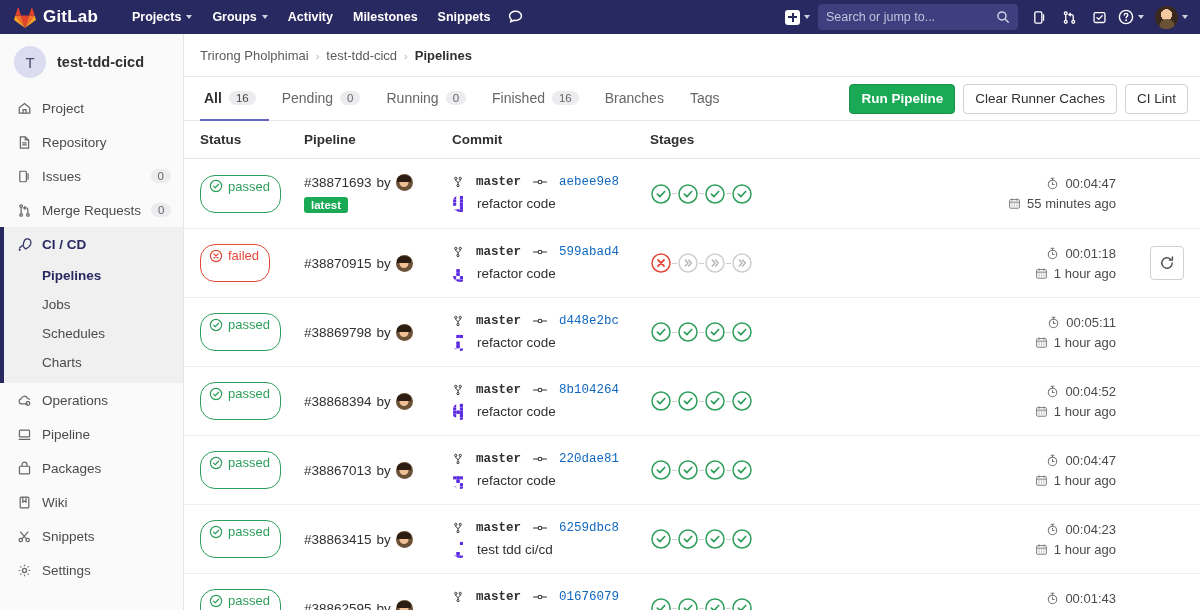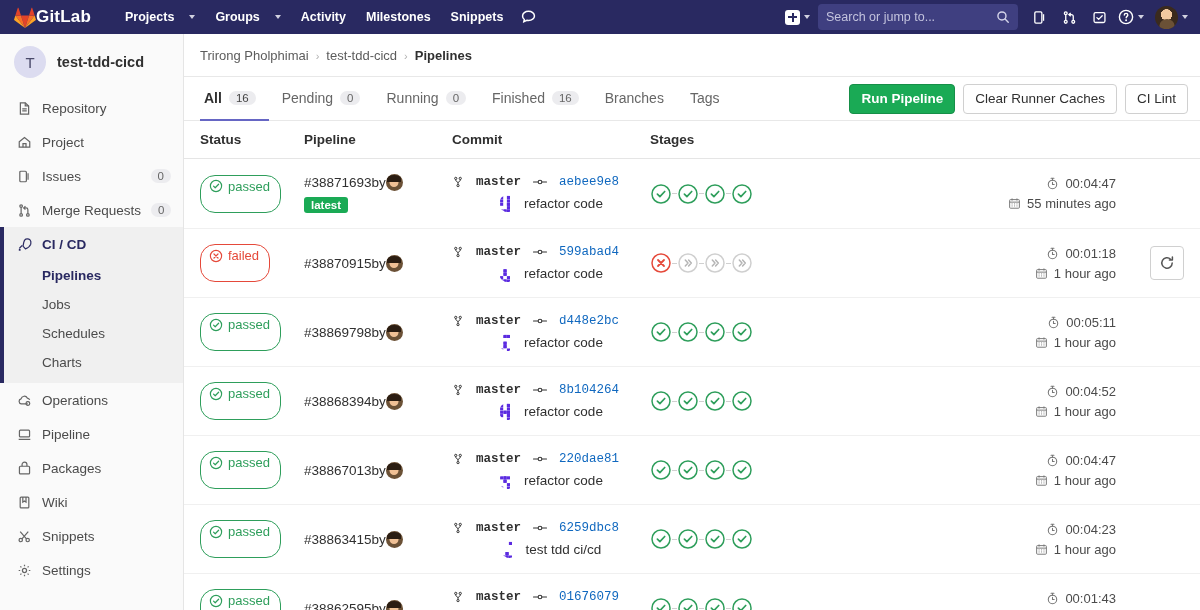--- a/index.html
+++ b/index.html
@@ -15,28 +15,28 @@
 
   
   .topnav {
     height: 34px; width: 1200px;
     background: #292961;
     display: flex; align-items: center;
     padding: 0 10px 0 14px;
     position: relative;
     color: #fff;
   }
-  .gl-logo { display: flex; align-items: center; margin-right: 24px; }
+  .gl-logo { display: flex; align-items: center; gap: 7px; margin-right: 24px; }
   .gl-logo-mark { width: 22px; height: 21px; display: block; }
   .gl-logo-text { font-size: 17px; font-weight: bold; letter-spacing: .2px; color: #fff; }
   .topnav-links { display: flex; align-items: center; gap: 0; }
   .topnav-link {
     color: #fff; font-size: 12.5px; font-weight: bold;
     padding: 6px 10px; border-radius: 3px; cursor: pointer;
-    display: flex; align-items: center; gap: 15px; white-space: nowrap;
+    display: flex; align-items: center; gap: 5px; white-space: nowrap;
   }
   .caret-down { width: 0; height: 0; border-left: 3.5px solid transparent; border-right: 3.5px solid transparent; border-top: 4px solid #d1d1e0; display: inline-block; }
   .topnav-right { position: absolute; right: 8px; display: flex; align-items: center; gap: 0; }
   .nav-icon-btn {
     width: 30px; height: 26px; display: flex; align-items: center; justify-content: center;
     color: #fff; cursor: pointer; border-radius: 3px;
   }
   .plus-btn { display: flex; align-items: center; gap: 4px; padding: 0 6px 0 4px; height: 26px; cursor: pointer; border-radius: 3px; }
   .plus-sq {
     width: 15px; height: 15px; background: #fff; border-radius: 3px;
@@ -173,21 +173,21 @@
 
   .badge-status {
     display: inline-flex; align-items: center; gap: 5px;
     border-radius: 15px; padding: 3px 10px 18px 8px;
     font-size: 13px; border: 1px solid; background: #fff; cursor: pointer;
   }
   .badge-status.passed { color: #2e9e5b; border-color: #2e9e5b; }
   .badge-status.failed { color: #e5493a; border-color: #e5493a; }
   .st-ico { width: 14px; height: 14px; flex: 0 0 14px; }
 
-  .pl-line1 { display: flex; align-items: center; font-size: 13.5px; color: #303030; }
+  .pl-line1 { display: flex; align-items: center; gap: 5px; font-size: 13.5px; color: #303030; }
   .pl-id { color: #303030; cursor: pointer; font-weight: normal; }
   .pl-by { color: #303030; }
   .mini-av {
     width: 17px; height: 17px; border-radius: 50%; overflow: hidden; flex: 0 0 17px;
     background: #6b5136; position: relative;
   }
   .mini-av::before {
     content:''; position:absolute; left:50%; top:24%; width:9px; height:9px;
     transform:translateX(-50%); background:#f0c095; border-radius:50%;
   }
@@ -197,21 +197,21 @@
   }
   .latest-badge {
     display: inline-block; margin-top: 6px;
     background: #1aaa55; color: #fff; font-size: 11.5px; font-weight: bold;
     border-radius: 3px; padding: 2px 7px;
   }
 
   .cm-line1 { display: flex; align-items: center; gap: 12px; font-size: 13px; }
   .cm-branch { font-family: "Liberation Mono", monospace; font-weight: bold; color: #303030; font-size: 12.5px; }
   .cm-sha { font-family: "Liberation Mono", monospace; color: #1068bf; font-size: 12.5px; cursor: pointer; }
-  .cm-line2 { display: flex; align-items: center; gap: 8px; margin-top: 6px; font-size: 13.5px; color: #303030; justify-content: center; }
+  .cm-line2 { display: flex; align-items: center; gap: 8px; margin-top: 6px; font-size: 13.5px; color: #303030; }
   .identicon {
     width: 17px; height: 17px; flex: 0 0 17px; border-radius: 50%;
     background: #fff; overflow: hidden;
   }
   .cm-title { cursor: pointer; }
 
   .stages { display: flex; align-items: center; }
   .stage-dot { width: 22px; height: 22px; flex: 0 0 22px; cursor: pointer; }
   .stage-link { width: 5px; height: 1px; background: #d0d0d0; flex: 0 0 5px; }
 
@@ -320,36 +320,36 @@
 
   <div class="sidebar">
     <div class="proj-head">
       <div class="proj-avatar">T</div>
       <div class="proj-name">test-tdd-cicd</div>
     </div>
 
     <div class="nav-item">
       <span class="ico">
         <svg width="15" height="15" viewBox="0 0 16 16" fill="none" stroke="currentColor" stroke-width="1.3">
+          <path d="M2.4 7.2 8 2.6l5.6 4.6V13H2.4z"></path>
+            <path d="M6.4 13V9.3h3.2V13"></path>
+        </svg>
+      </span>
+      <span class="lbl">Project</span>
+    </div>
+
+    <div class="nav-item">
+      <span class="ico">
+        <svg width="15" height="15" viewBox="0 0 16 16" fill="none" stroke="currentColor" stroke-width="1.3">
           <path d="M3.6 1.9h5.2l3.6 3.4v8.8H3.6z"></path>
             <path d="M8.8 1.9v3.4h3.6"></path>
             <path d="M5.6 8.4h4.8M5.6 10.6h4.8"></path>
         </svg>
       </span>
       <span class="lbl">Repository</span>
-    </div>
-
-    <div class="nav-item">
-      <span class="ico">
-        <svg width="15" height="15" viewBox="0 0 16 16" fill="none" stroke="currentColor" stroke-width="1.3">
-          <path d="M2.4 7.2 8 2.6l5.6 4.6V13H2.4z"></path>
-            <path d="M6.4 13V9.3h3.2V13"></path>
-        </svg>
-      </span>
-      <span class="lbl">Project</span>
     </div>
 
     <div class="nav-item">
       <span class="ico">
         <svg width="15" height="15" viewBox="0 0 16 16" fill="none" stroke="currentColor" stroke-width="1.3">
           <rect x="3" y="2.4" width="7" height="11.2" rx="1.1"></rect>
             <path d="M11.8 4.6v6.8"></path>
         </svg>
       </span>
       <span class="lbl">Issues</span>

